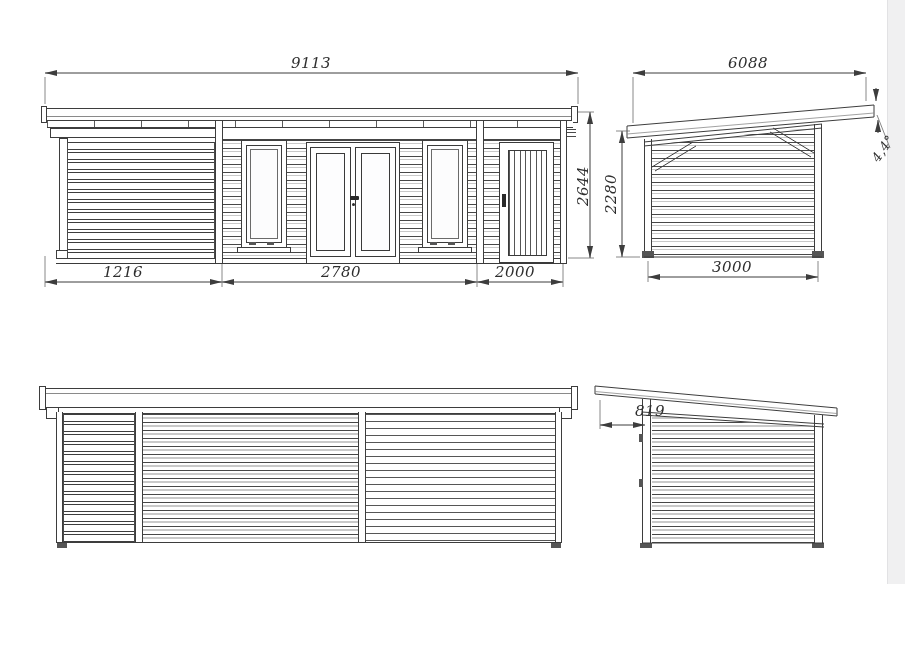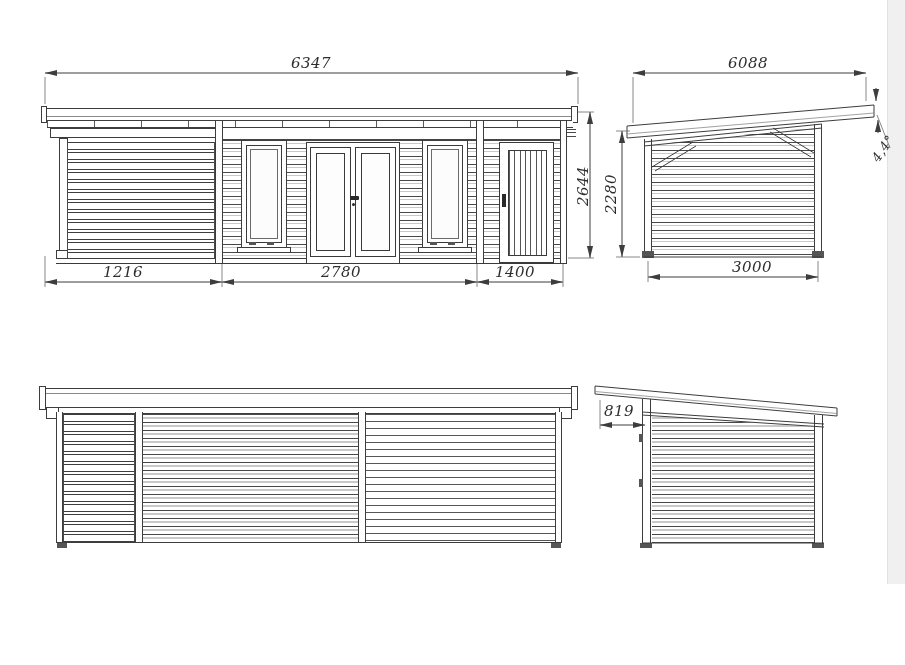--- a/index.html
+++ b/index.html
@@ -92,37 +92,37 @@
   </div>
   <div class="abs ln" style="left:418px;top:247px;width:54px;height:6px;"></div>
   <div class="abs dark" style="left:430px;top:242px;width:7px;height:3px;"></div>
   <div class="abs dark" style="left:448px;top:242px;width:7px;height:3px;"></div>
 
   <div class="abs" style="left:499px;top:142px;width:55px;height:121px;border:1.2px solid #3a3a3a;background:#fff;">
     <div class="abs planks" style="left:8px;top:7px;width:39px;height:106px;border:1px solid #3a3a3a;"></div>
   </div>
   <div class="abs" style="left:502px;top:194px;width:4px;height:13px;background:#2a2a2a;"></div>
 
-  <span class="dim" style="left:271px;top:54px;width:80px;">6347</span>
+  <span class="dim" style="left:271px;top:54px;width:80px;">9113</span>
   <span class="dim rot" style="left:543px;top:177px;width:80px;">2644</span>
   <span class="dim" style="left:83px;top:263px;width:80px;">1216</span>
   <span class="dim" style="left:301px;top:263px;width:80px;">2780</span>
-  <span class="dim" style="left:475px;top:263px;width:80px;">1400</span>
+  <span class="dim" style="left:475px;top:263px;width:80px;">2000</span>
 </div>
 
 <div>
   <div class="abs siding" style="left:652px;top:126px;width:164px;height:131px;clip-path:polygon(0 19px,100% 1px,100% 100%,0 100%);"></div>
   <div class="abs post" style="left:644px;top:139px;width:8px;height:118px;"></div>
   <div class="abs post" style="left:814px;top:124px;width:8px;height:133px;"></div>
   <div class="abs dark" style="left:642px;top:251px;width:12px;height:7px;"></div>
   <div class="abs dark" style="left:812px;top:251px;width:12px;height:7px;"></div>
 
   <span class="dim" style="left:708px;top:54px;width:80px;">6088</span>
   <span class="dim rot" style="left:571px;top:185px;width:80px;">2280</span>
-  <span class="dim" style="left:712px;top:258px;width:80px;">3000</span>
+  <span class="dim" style="left:692px;top:258px;width:80px;">3000</span>
   <span class="dim" style="left:861px;top:141px;width:44px;font-size:13px;transform:rotate(-56deg);">4,4°</span>
 </div>
 
 <div>
   <div class="abs ln" style="left:40px;top:388px;width:538px;height:20px;"></div>
   <div class="abs" style="left:42px;top:393px;width:534px;height:1px;background:#8a8a8a;"></div>
   <div class="abs ln" style="left:39px;top:386px;width:7px;height:24px;"></div>
   <div class="abs ln" style="left:571px;top:386px;width:7px;height:24px;"></div>
   <div class="abs" style="left:46px;top:408px;width:526px;height:6px;background:#fff;border-bottom:1px solid #3d3d3d;"></div>
   <div class="abs" style="left:46px;top:408px;width:13px;height:11px;border:1px solid #3d3d3d;border-top:none;background:#fff;"></div>
@@ -142,21 +142,21 @@
 
 <div>
   <div class="abs siding" style="left:652px;top:414px;width:164px;height:129px;clip-path:polygon(0 2px,100% 13px,100% 100%,0 100%);"></div>
   <div class="abs post" style="left:642px;top:399px;width:9px;height:144px;"></div>
   <div class="abs post" style="left:814px;top:415px;width:9px;height:128px;"></div>
   <div class="abs dark" style="left:639px;top:434px;width:4px;height:8px;"></div>
   <div class="abs dark" style="left:639px;top:479px;width:4px;height:8px;"></div>
   <div class="abs dark" style="left:640px;top:543px;width:12px;height:5px;"></div>
   <div class="abs dark" style="left:812px;top:543px;width:12px;height:5px;"></div>
 
-  <span class="dim" style="left:589px;top:402px;width:60px;">819</span>
+  <span class="dim" style="left:620px;top:402px;width:60px;">819</span>
 </div>
 
 <svg class="overlay" width="905" height="665" viewBox="0 0 905 665">
   <defs>
     <marker id="arw" viewBox="0 0 12 8" refX="12" refY="4" markerWidth="12" markerHeight="8" orient="auto-start-reverse" markerUnits="userSpaceOnUse">
       <path d="M0,0.9 L12,4 L0,7.1 Z" fill="#3d3d3d"></path>
     </marker>
   </defs>
 
   <g stroke="#3d3d3d" stroke-width="1">

